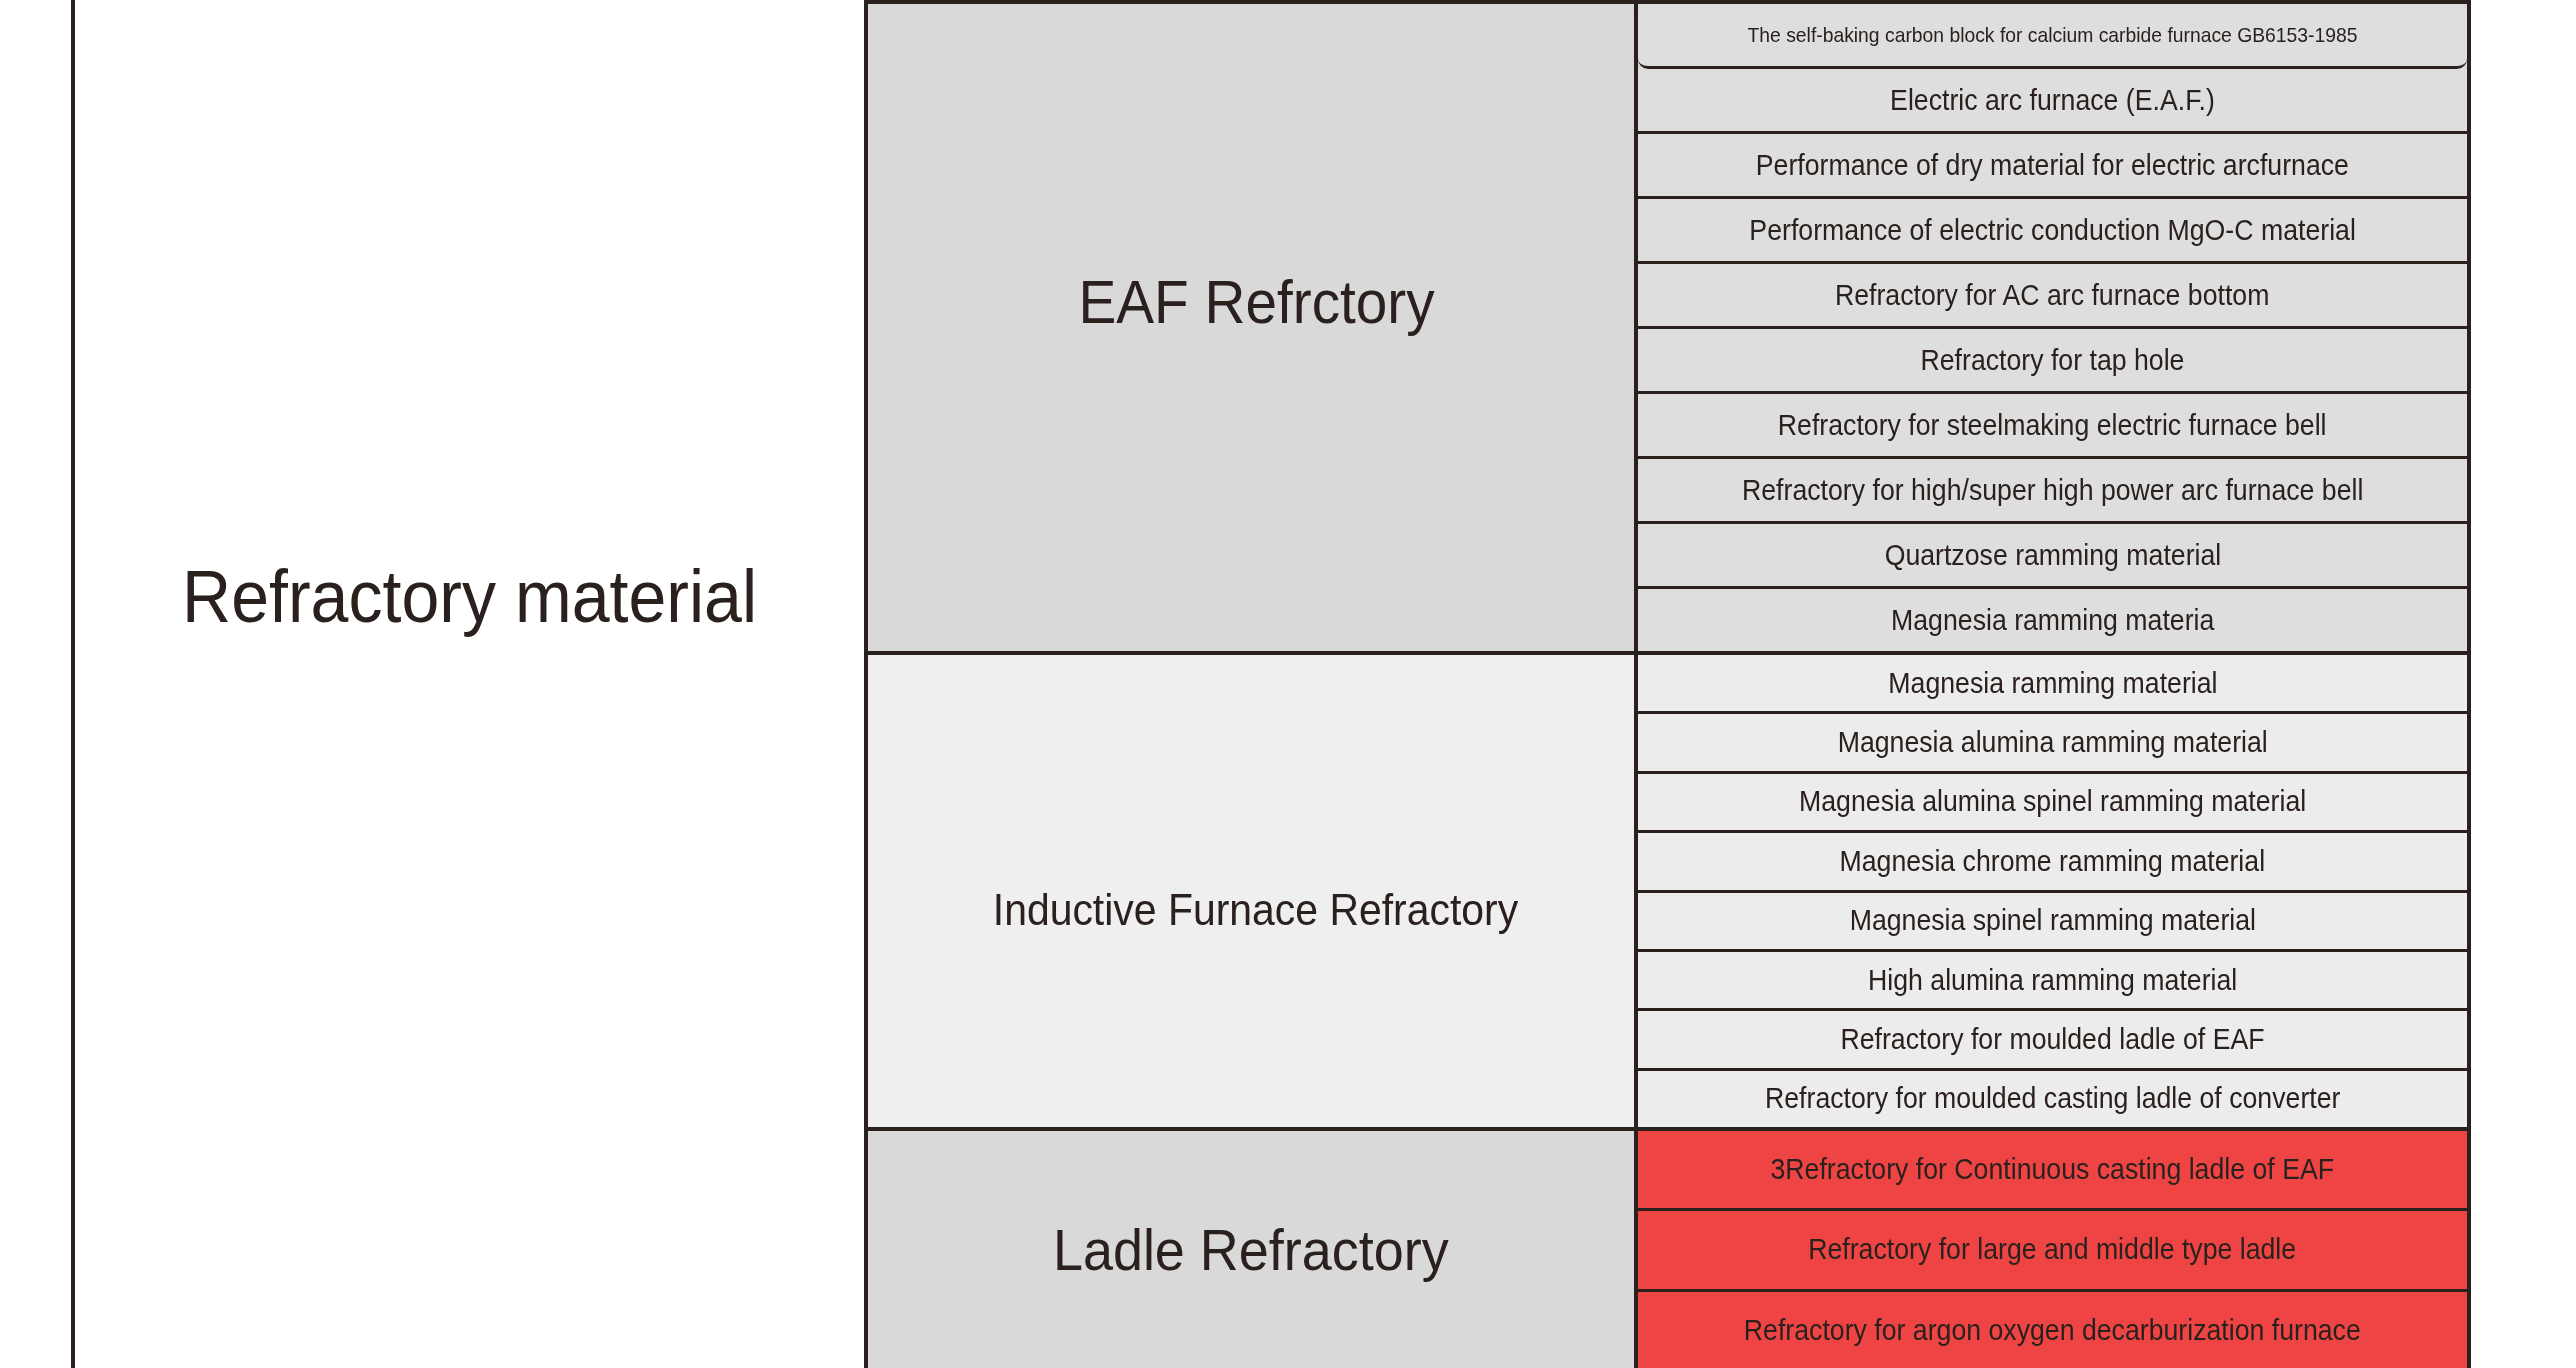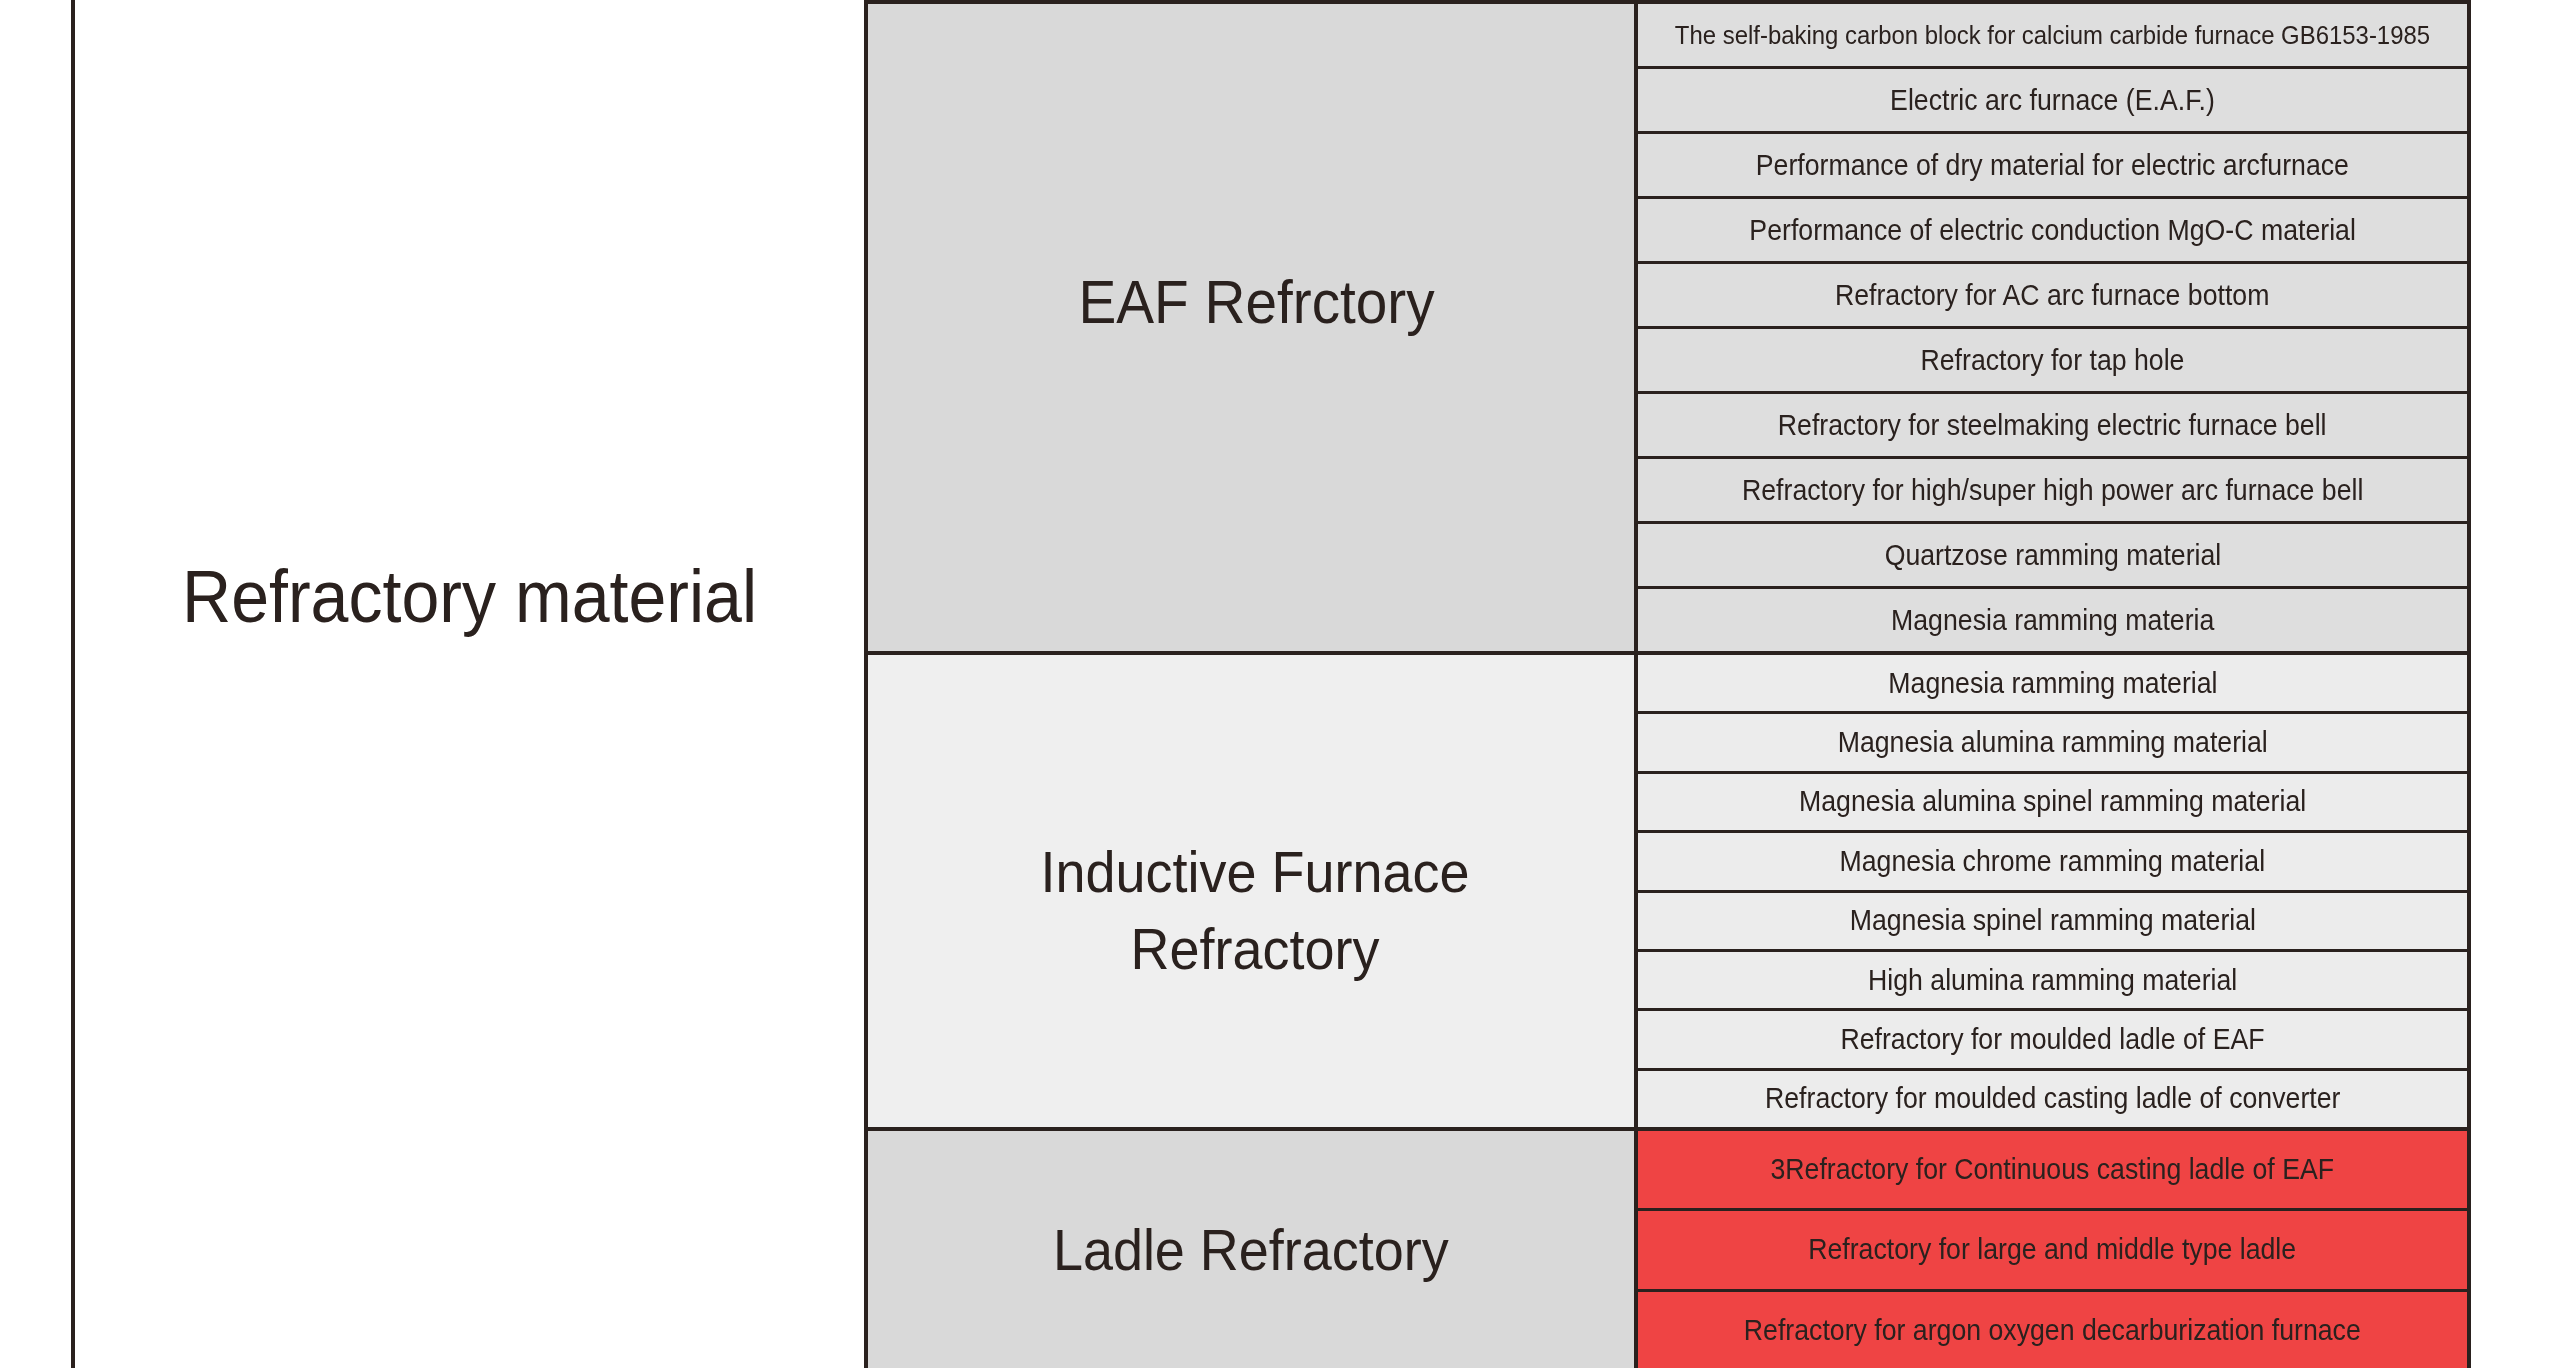--- a/index.html
+++ b/index.html
@@ -30,30 +30,30 @@
   .sec-eaf{height:651px;}
   .sec-ind{height:476px;}
   .sec-ladle{flex:1;}
   .mid-cell{
     width:770px;box-sizing:border-box;
     border-right:4.2px solid #2a211e;
     display:flex;align-items:center;justify-content:center;
     font-size:61px;
   }
   .sec-eaf .mid-cell{padding-bottom:49px;padding-left:12px;}
-  .sec-ind .mid-cell{font-size:58px;padding-top:38px;padding-left:8px;}
+  .sec-ind .mid-cell{font-size:44px;padding-top:38px;padding-left:8px;}
   .sec-ladle .mid-cell{font-size:58px;}
   .items{flex:1;display:flex;flex-direction:column;}
   .row{
     flex:1;display:flex;align-items:center;justify-content:center;
     border-bottom:3.5px solid #2a211e;
     font-size:29px;
   }
   .row:last-child{border-bottom:none;}
-  .row.small{font-size:26px;}
+  .row.small{font-size:21px;border-radius:10px;}
   .txt{display:inline-block;transform:scaleX(0.92);white-space:nowrap;}
   .txt-wrap{display:inline-block;transform:scaleX(0.93);text-align:center;line-height:1.33;max-width:596px;white-space:normal;}
   
   .sec-eaf{background:#d9d9d9;}
   .sec-eaf .row{background:#dedede;}
   .sec-ind{background:#efefef;}
   .sec-ind .row{background:#ececec;}
   .sec-ladle{background:#d9d9d9;}
   .sec-ladle .row{background:#ef4444;}
 </style>

